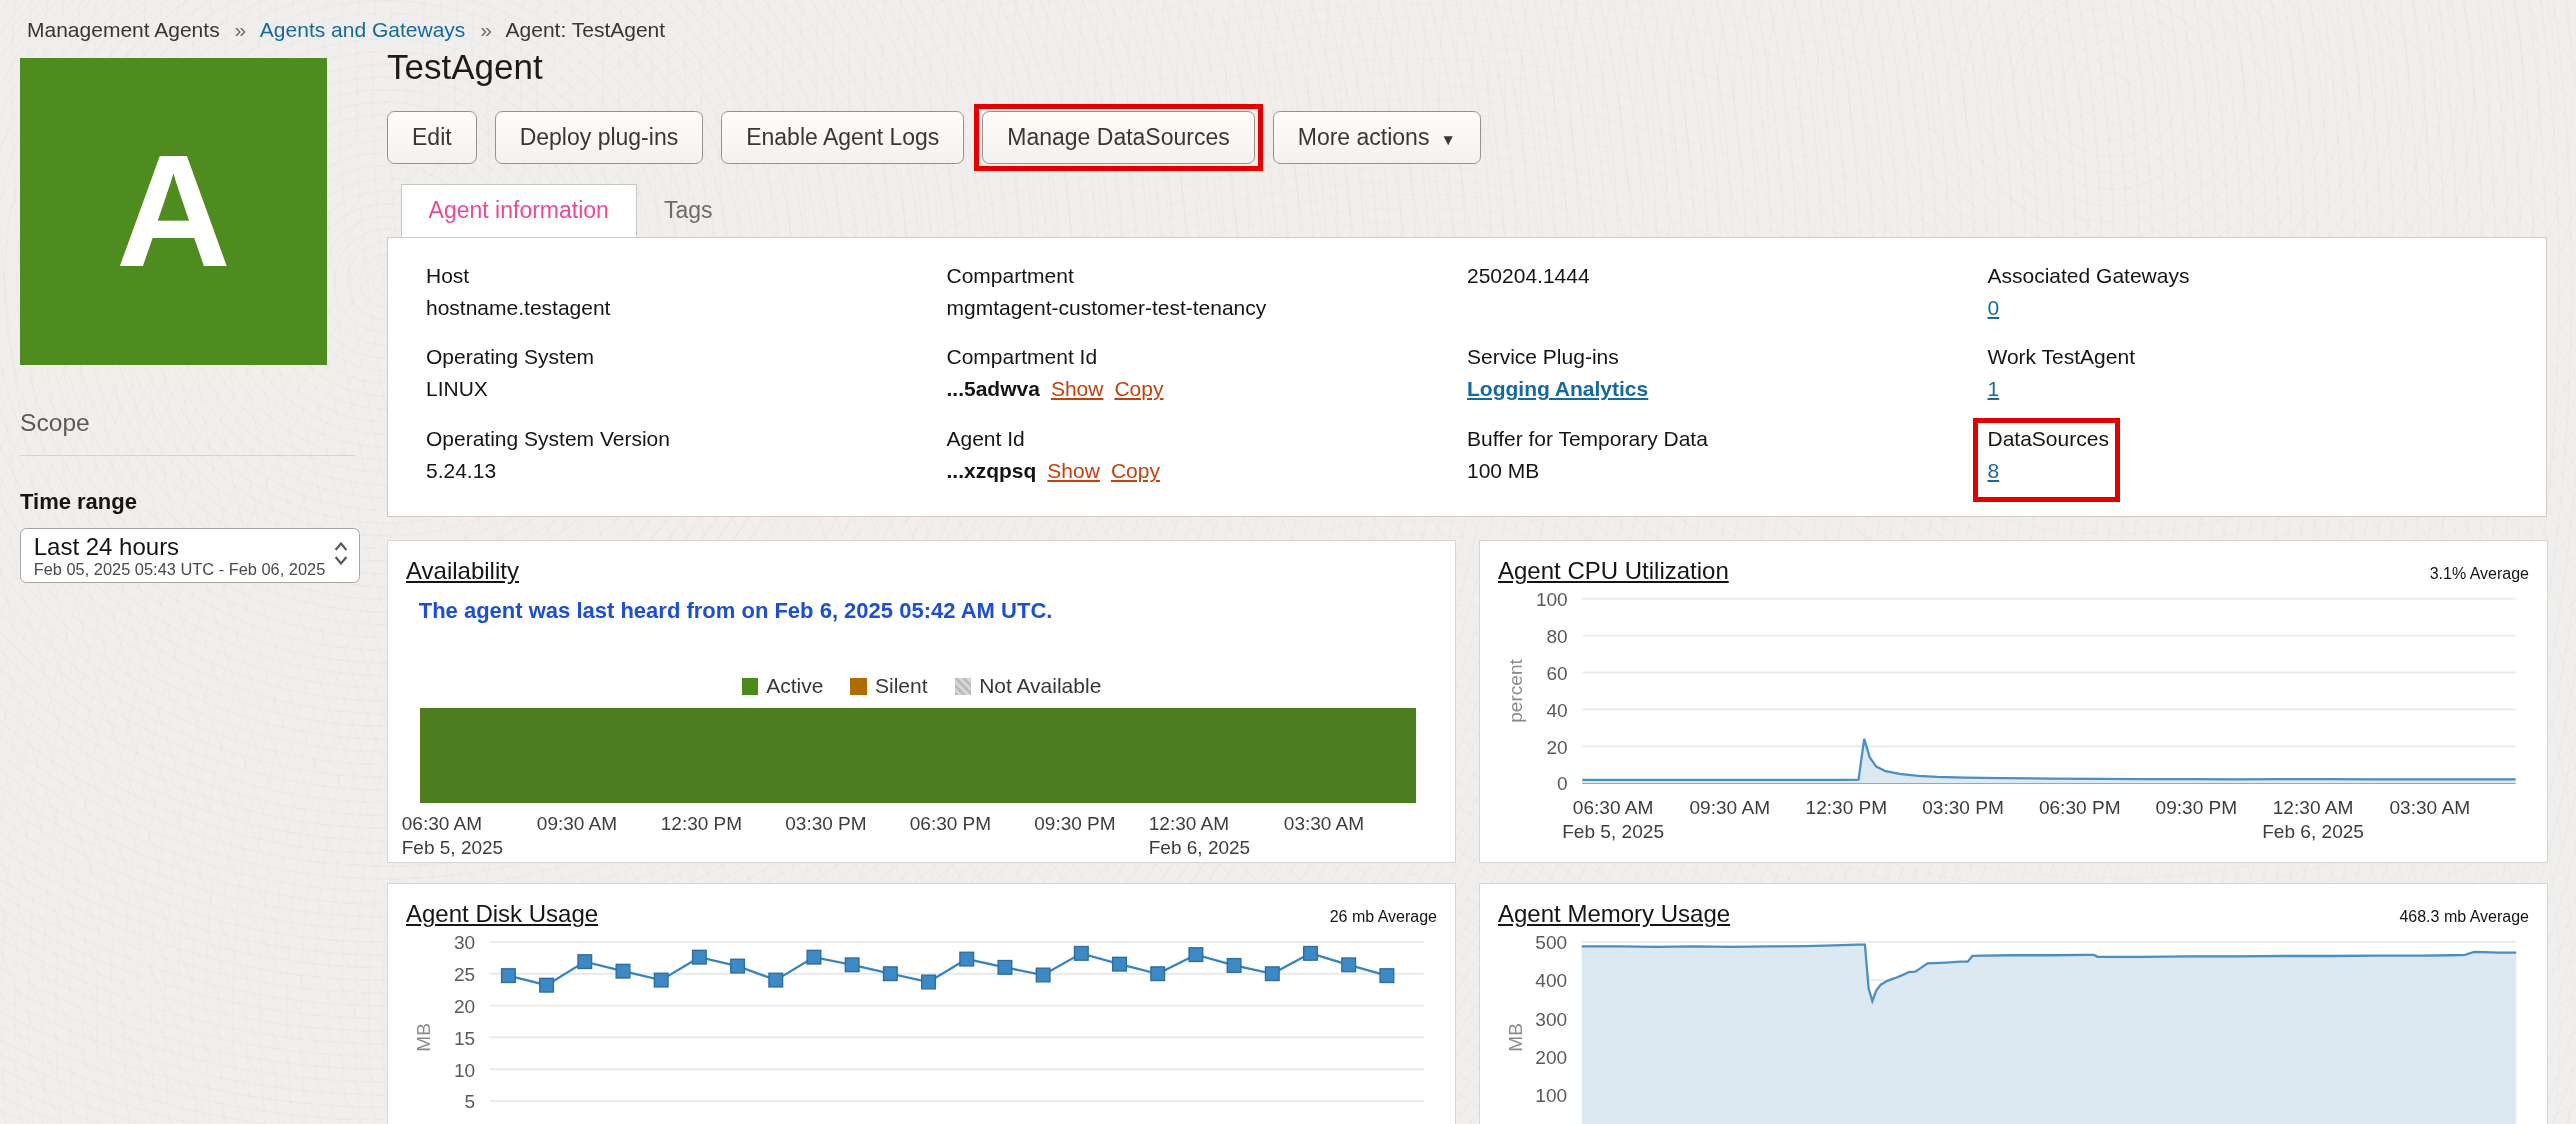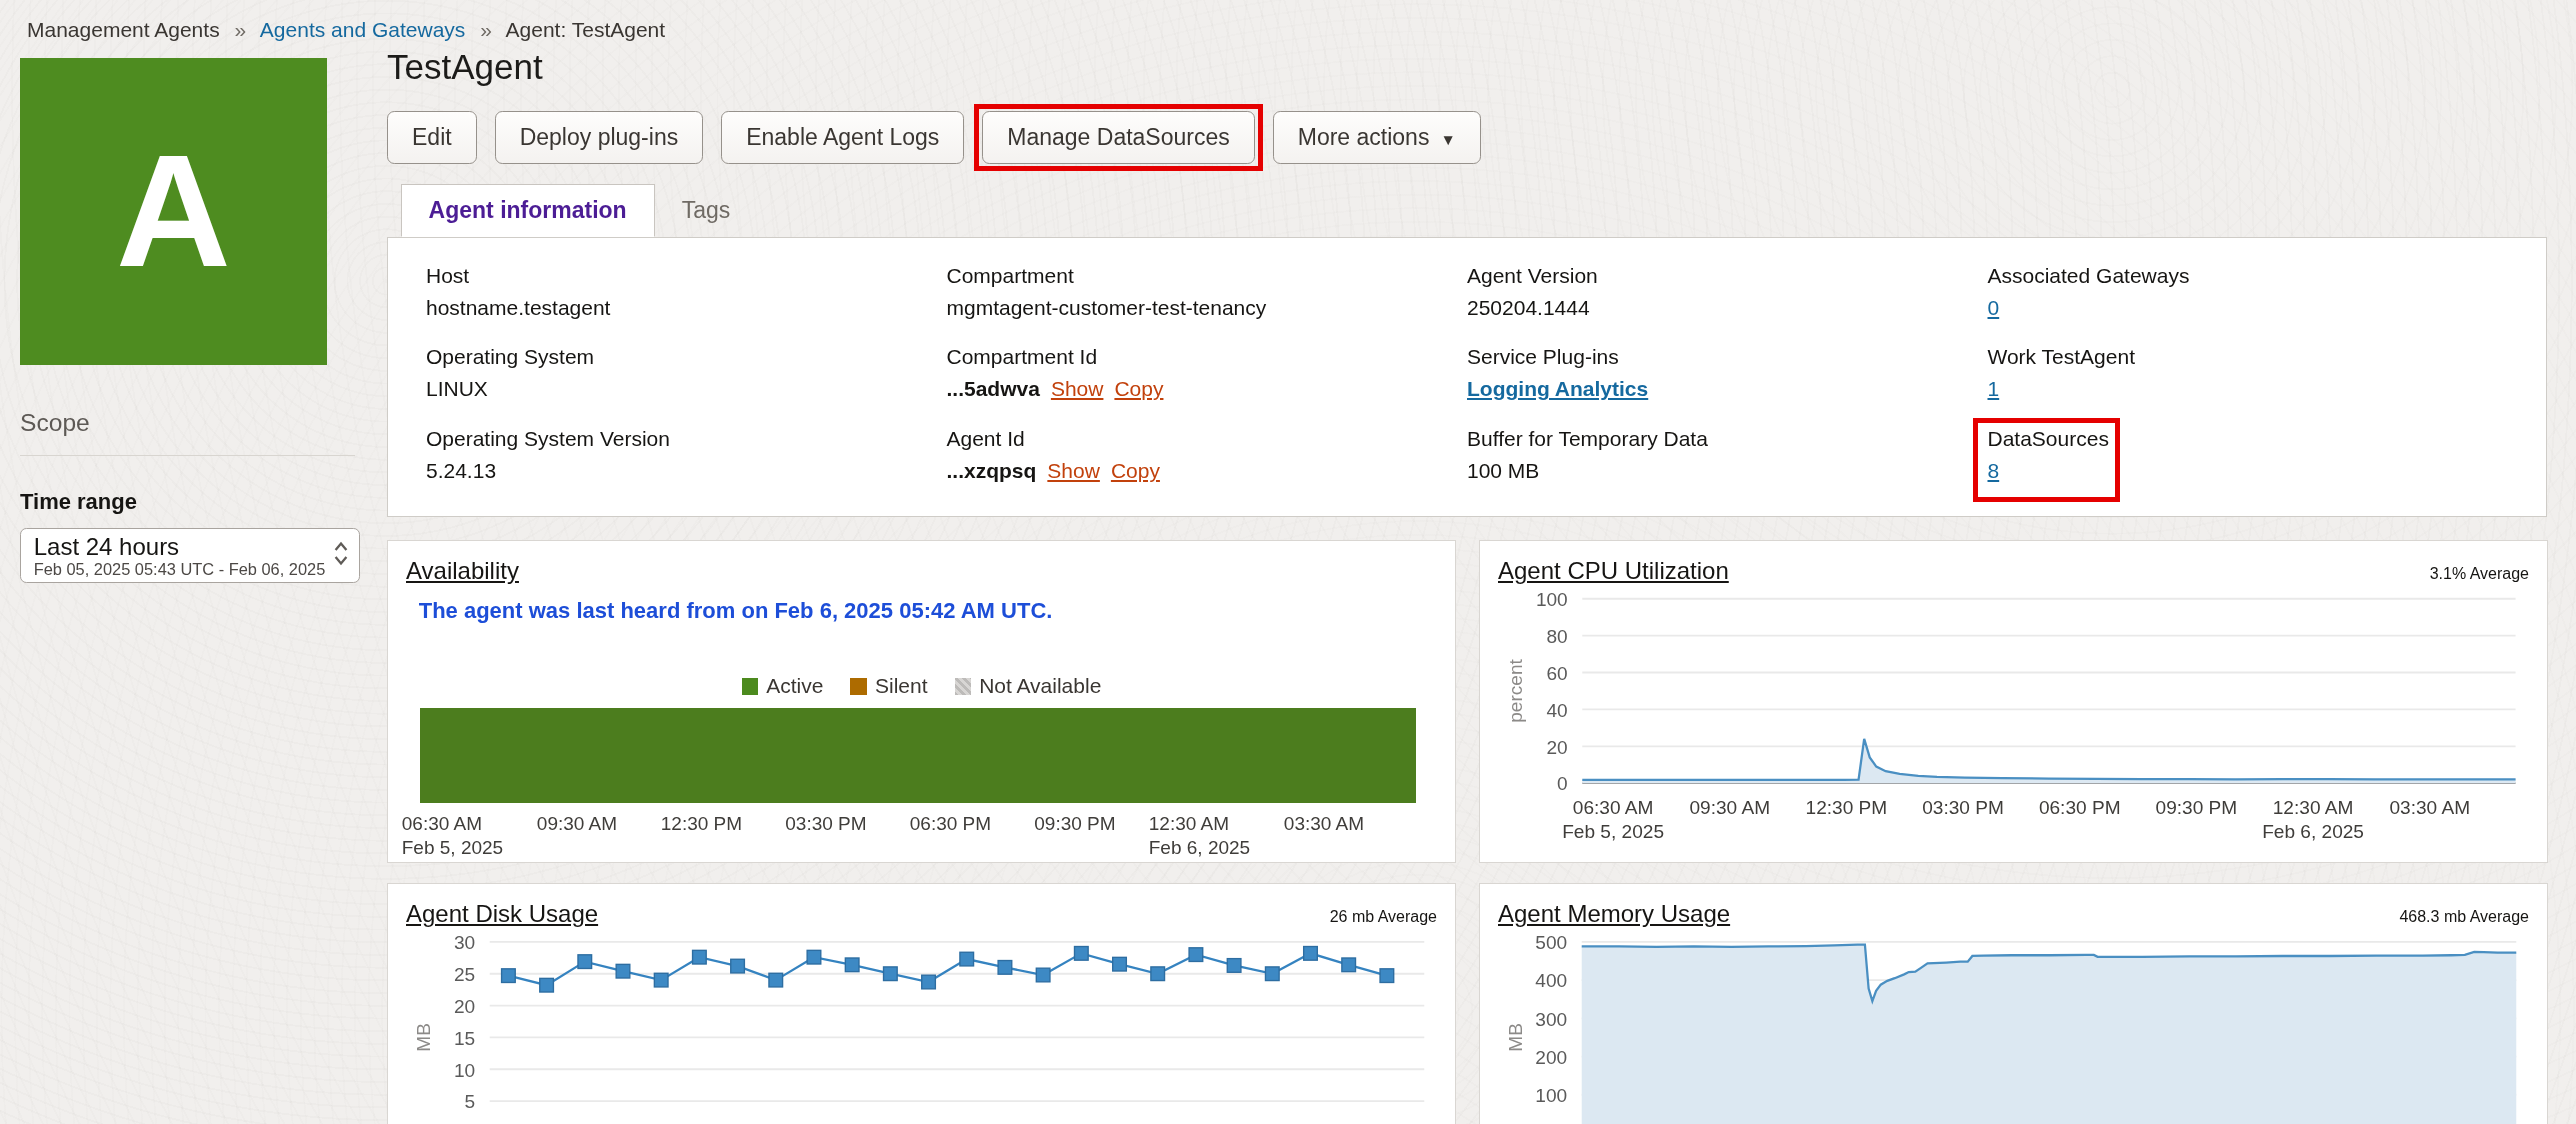--- a/index.html
+++ b/index.html
@@ -42,21 +42,21 @@
   .btn { height:53px; padding:0 24px; font-family:"Liberation Sans",sans-serif; font-size:23px; color:#3a3632;
          background:linear-gradient(#fefdfc,#f4f2f0); border:0.9px solid #96918b; border-radius:7.3px; cursor:pointer; white-space:nowrap; }
   .btn-wrap { position:relative; display:inline-block; }
   .red-box { position:absolute; border:5.5px solid #e50000; pointer-events:none; }
   .red-box-btn { left:-8.2px; top:-7.3px; right:-8.2px; bottom:-7.3px; }
   .caret { display:inline-block; margin-left:11px; font-size:15.5px; color:#3a3632; }
 
   
   .tabbar { margin:20px 0 0 13.6px; display:flex; position:relative; z-index:2; }
   .tab { height:53px; display:flex; align-items:center; padding:0 27px; font-size:23px; cursor:pointer; }
-  .tab-active { background:#fff; border:0.9px solid #c9c5c0; border-bottom:0.9px solid #fff; margin-bottom:-0.9px; font-weight:bold; color:#4c1d95; }
+  .tab-active { background:#fff; border:0.9px solid #c9c5c0; border-bottom:0.9px solid #fff; margin-bottom:-0.9px; font-weight:normal; color:#ec4899; }
   .tab-inactive { color:#6f6a64; }
   .info-panel { position:relative; z-index:1; background:#fff; border:0.9px solid #cfccc7; width:2160px; }
   .info-grid { display:grid; grid-template-columns:repeat(4,1fr); row-gap:25.5px; padding:25.5px 38px 33px 38px; }
   .field { position:relative; }
   .field-label { font-size:21px; color:#161513; margin-bottom:8.2px; }
   .field-value { font-size:21px; color:#161513; }
   .field-value b { font-weight:bold; }
   .field-link { font-size:21px; color:#15699f; text-decoration:underline; }
   .muted-link { font-size:21px; color:#c2410c; text-decoration:underline; margin-left:11px; }
   .red-box-field { left:-14.6px; top:-9px; width:147px; height:84px; }
@@ -141,21 +141,20 @@
 
       <div class="field">
         <div class="field-label">Host</div>
         <div class="field-value">hostname.testagent</div>
       </div>
       <div class="field">
         <div class="field-label">Compartment</div>
         <div class="field-value">mgmtagent-customer-test-tenancy</div>
       </div>
       <div class="field">
-        <div class="field-label">Agent Version</div>
         <div class="field-value">250204.1444</div>
       </div>
       <div class="field">
         <div class="field-label">Associated Gateways</div>
         <a class="field-link">0</a>
       </div>
 
       <div class="field">
         <div class="field-label">Operating System</div>
         <div class="field-value">LINUX</div>

